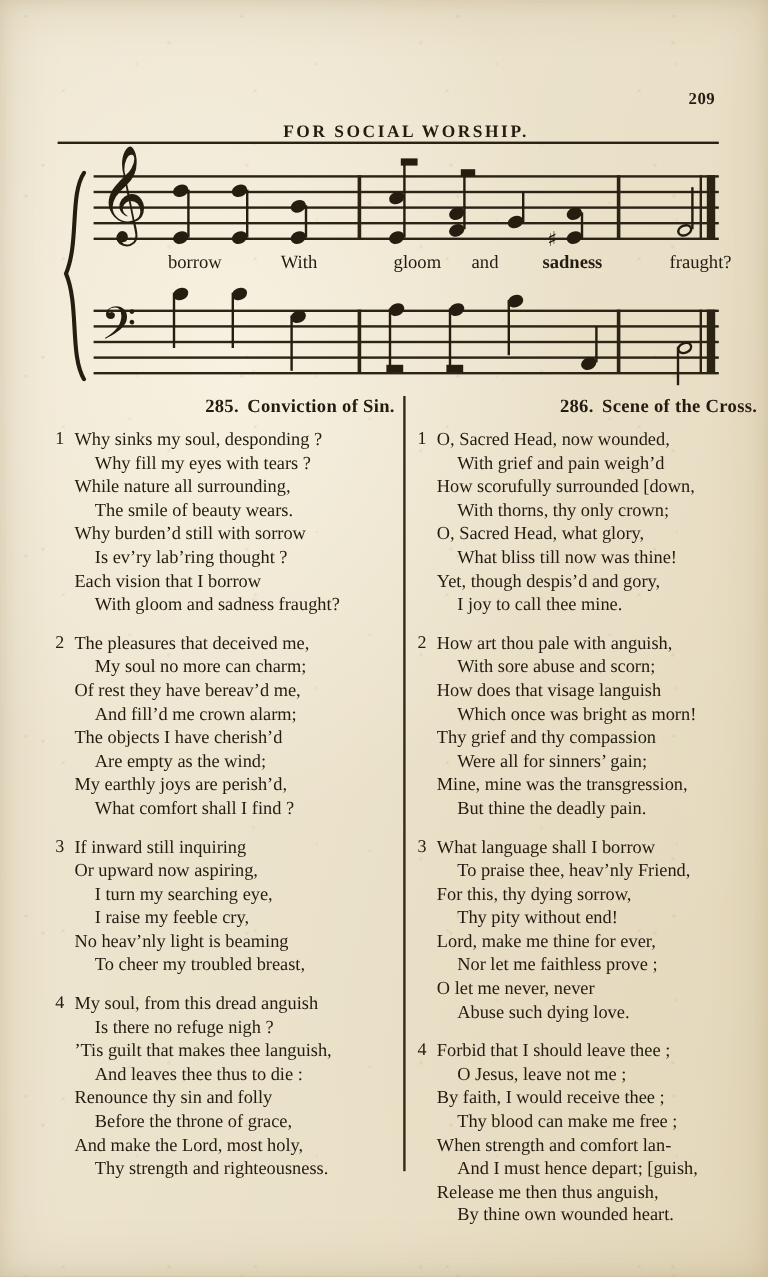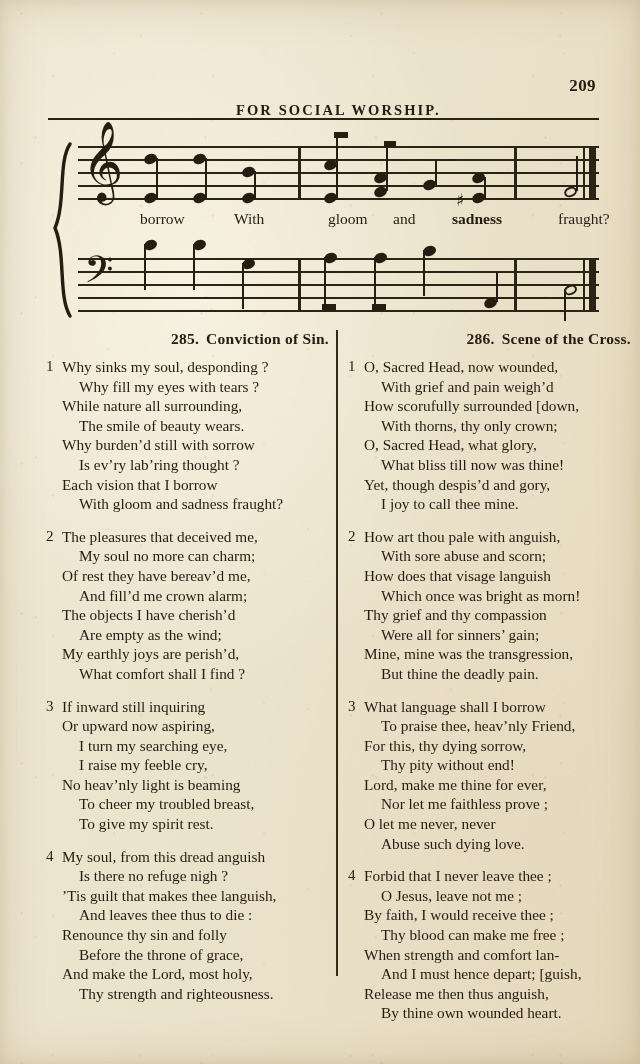--- a/index.html
+++ b/index.html
@@ -61,21 +61,21 @@
     font-size: 14.5px;
     letter-spacing: 2.1px;
     white-space: nowrap;
     margin-top: 24px;
   }
   .runhead-folio {
     position: absolute;
     right: 0;
     top: -2px;
     font-weight: bold;
-    font-size: 17px;
+    font-size: 14px;
     letter-spacing: 0.4px;
   }
   .rule-top {
     position: absolute;
     left: 48px;
     top: 118px;
     width: 551px;
     height: 2.4px;
     background: #2a2213;
   }
@@ -394,21 +394,20 @@
 
     <div class="verse">
       <span class="verse-num">3</span>
       <div class="vlines">
         <div class="vline">If inward still inquiring</div>
         <div class="vline">Or upward now aspiring,</div>
         <div class="vline ind">I turn my searching eye,</div>
         <div class="vline ind">I raise my feeble cry,</div>
         <div class="vline">No heav’nly light is beaming</div>
         <div class="vline ind">To cheer my troubled breast,</div>
-        <div class="vline ind">To give my spirit rest.</div>
       </div>
     </div>
 
     <div class="verse">
       <span class="verse-num">4</span>
       <div class="vlines">
         <div class="vline">My soul, from this dread anguish</div>
         <div class="vline ind">Is there no refuge nigh ?</div>
         <div class="vline">’Tis guilt that makes thee languish,</div>
         <div class="vline ind">And leaves thee thus to die :</div>
@@ -463,21 +462,21 @@
         <div class="vline">Lord, make me thine for ever,</div>
         <div class="vline ind">Nor let me faithless prove ;</div>
         <div class="vline">O let me never, never</div>
         <div class="vline ind">Abuse such dying love.</div>
       </div>
     </div>
 
     <div class="verse">
       <span class="verse-num">4</span>
       <div class="vlines">
-        <div class="vline">Forbid that I never leave thee ;</div>
+        <div class="vline">Forbid that I should leave thee ;</div>
         <div class="vline ind">O Jesus, leave not me ;</div>
         <div class="vline">By faith, I would receive thee ;</div>
         <div class="vline ind">Thy blood can make me free ;</div>
         <div class="vline">When strength and comfort lan-</div>
         <div class="vline ind">And I must hence depart; [guish,</div>
         <div class="vline">Release me then thus anguish,</div>
         <div class="vline ind">By thine own wounded heart.</div>
       </div>
     </div>
   </div>

